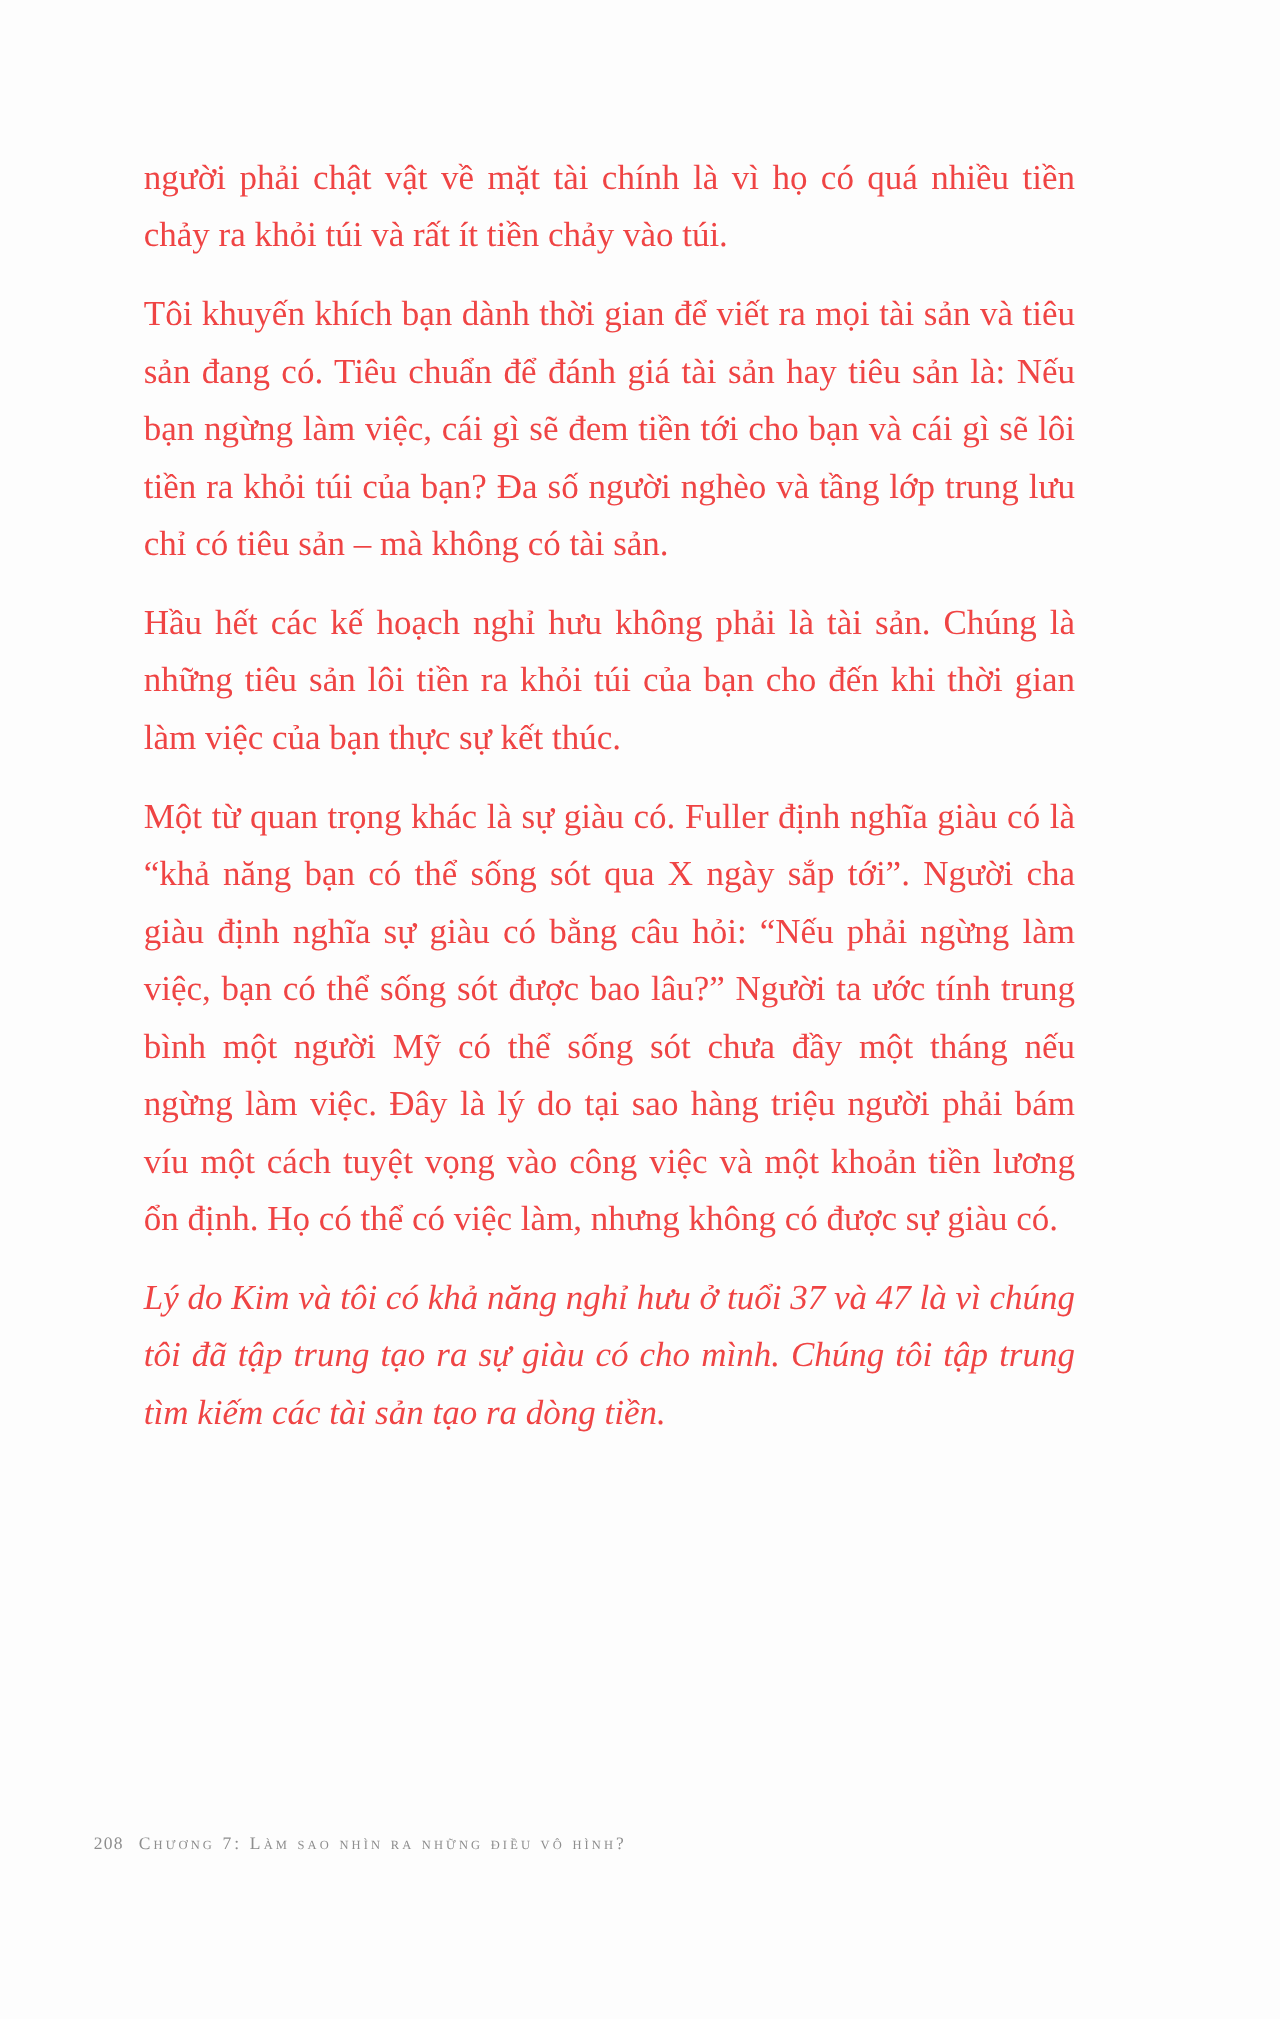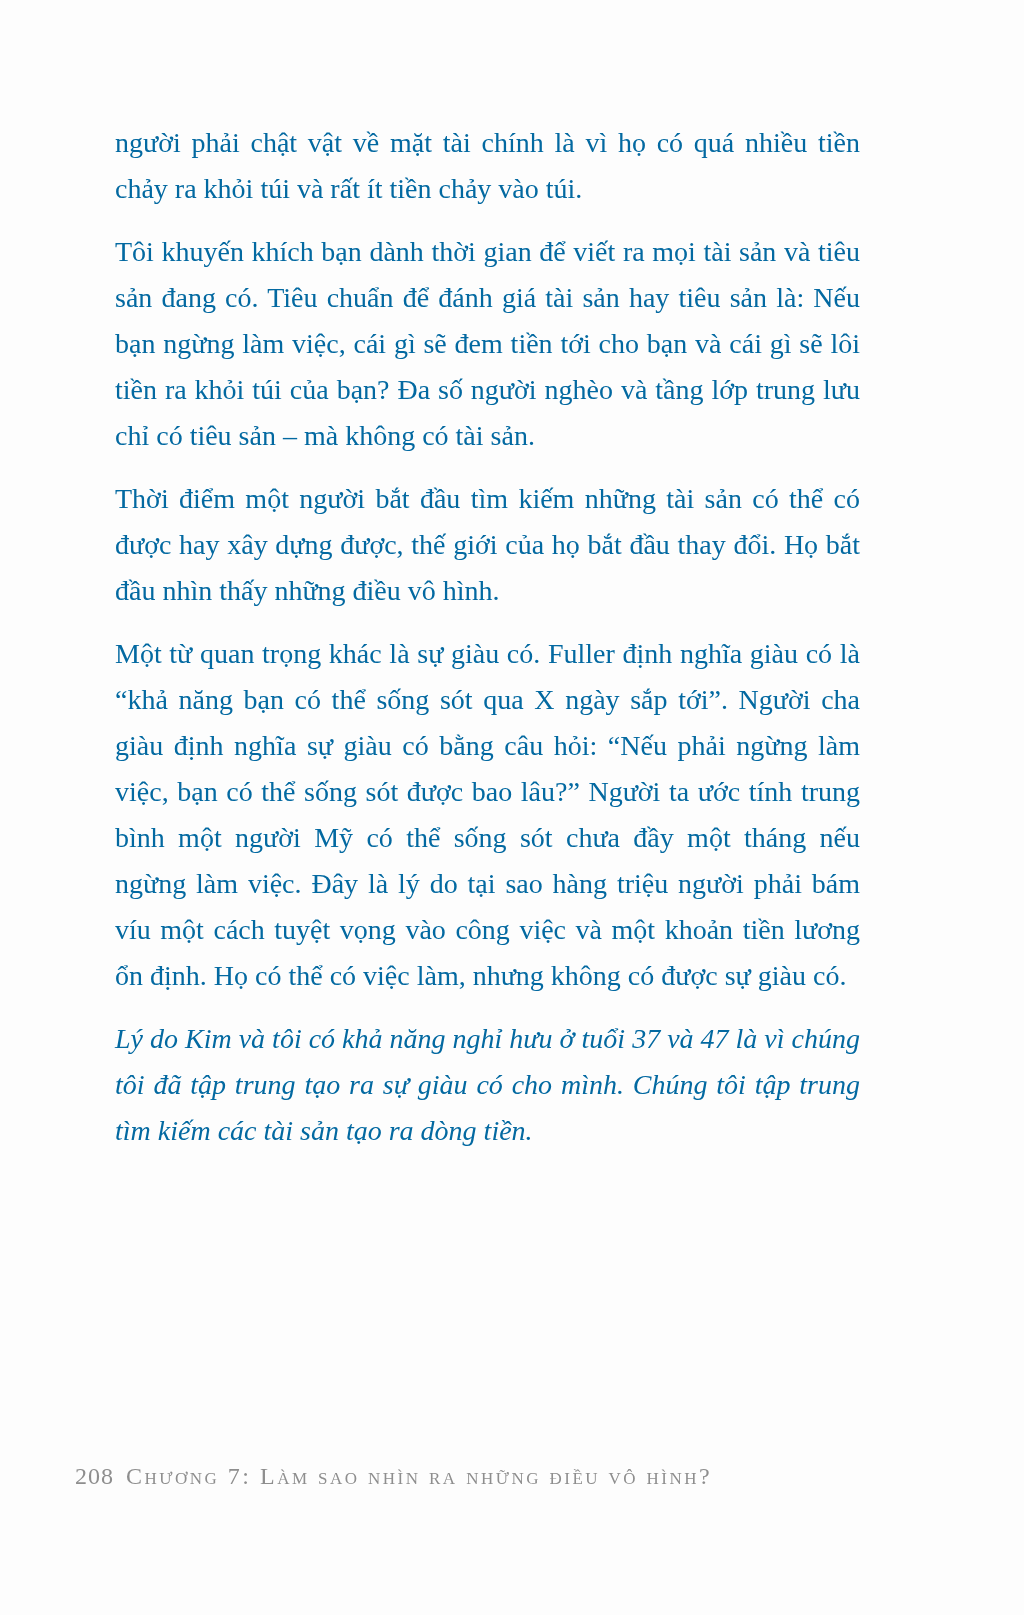--- a/index.html
+++ b/index.html
@@ -23,31 +23,31 @@
     left: 115px;
     top: 120px;
     width: 745px;
   }
   .para {
     margin: 0 0 17px 0;
     font-size: 28px;
     line-height: 46px;
     text-align: justify;
     text-justify: inter-word;
-    color: #0369a1;
+    color: #ef4444;
   }
   .para:last-child { margin-bottom: 0; font-style: italic; }
   .italic { }
   .page-footer {
     position: absolute;
     left: 75px;
     top: 1463px;
     width: 860px;
     color: #8e8e8e;
-    font-size: 24px;
+    font-size: 14px;
     line-height: 26px;
     white-space: nowrap;
   }
   .page-number {
     letter-spacing: 1px;
     margin-right: 12px;
   }
   .chapter-title {
     font-variant: small-caps;
     letter-spacing: 2.5px;
@@ -57,22 +57,22 @@
 <body>
 
 <div class="page">
 
   <main class="text-block">
 
     <p class="para"><span>người phải chật vật về mặt tài chính là vì họ có quá nhiều tiền chảy ra khỏi túi và rất ít tiền chảy vào túi.</span></p>
 
     <p class="para"><span>Tôi khuyến khích bạn dành thời gian để viết ra mọi tài sản và tiêu sản đang có. Tiêu chuẩn để đánh giá tài sản hay tiêu sản là: Nếu bạn ngừng làm việc, cái gì sẽ đem tiền tới cho bạn và cái gì sẽ lôi tiền ra khỏi túi của bạn? Đa số người nghèo và tầng lớp trung lưu chỉ có tiêu sản – mà không có tài sản.</span></p>
 
+    <p class="para"><span>Hầu hết các kế hoạch nghỉ hưu không phải là tài sản. Chúng là những tiêu sản lôi tiền ra khỏi túi của bạn cho đến khi thời gian làm việc của bạn thực sự kết thúc.</span></p>
 
-    <p class="para"><span>Thời điểm một người bắt đầu tìm kiếm những tài sản có thể có được hay xây dựng được, thế giới của họ bắt đầu thay đổi. Họ bắt đầu nhìn thấy những điều vô hình.</span></p>
 
     <p class="para"><span>Một từ quan trọng khác là </span><span class="italic">sự giàu có</span><span>. Fuller định nghĩa giàu có là “khả năng bạn có thể sống sót qua X ngày sắp tới”. Người cha giàu định nghĩa sự giàu có bằng câu hỏi: “Nếu phải ngừng làm việc, bạn có thể sống sót được bao lâu?” Người ta ước tính trung bình một người Mỹ có thể sống sót chưa đầy một tháng nếu ngừng làm việc. Đây là lý do tại sao hàng triệu người phải bám víu một cách tuyệt vọng vào công việc và một khoản tiền lương ổn định. Họ có thể có việc làm, nhưng không có được sự giàu có.</span></p>
 
     <p class="para"><span>Lý do Kim và tôi có khả năng nghỉ hưu ở tuổi 37 và 47 là vì chúng tôi đã tập trung tạo ra sự giàu có cho mình. Chúng tôi tập trung tìm kiếm các tài sản tạo ra dòng tiền.</span></p>
 
   </main>
 
   <footer class="page-footer">
     <span class="page-number">208</span><span class="chapter-title">Chương 7: Làm sao nhìn ra những điều vô hình?</span>
   </footer>

